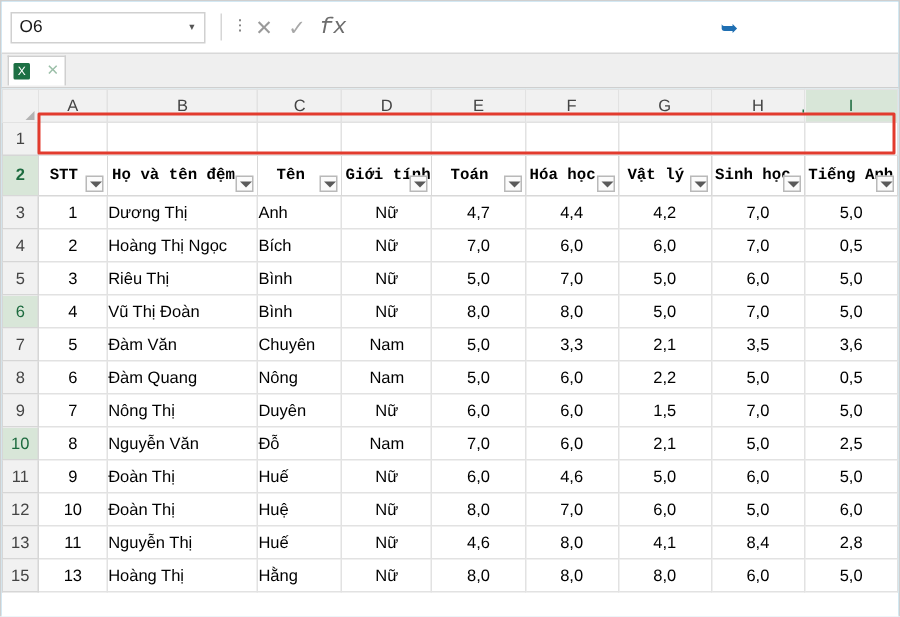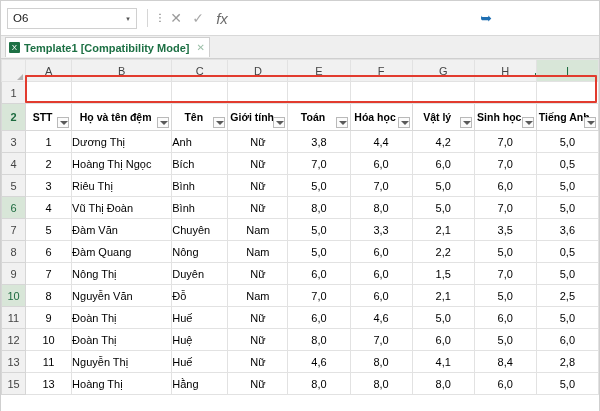--- a/index.html
+++ b/index.html
@@ -75,21 +75,21 @@
     width: 22px;
     text-align: center;
     font-size: 14px;
     color: #9a9a9a;
     line-height: 1;
     user-select: none;
   }
   .fb-btn.check { color: #a8a8a8; }
   .fb-btn.fx {
     font-style: italic;
-    font-family: Liberation Sans, sans-serif;
+    font-family: Liberation Mono, monospace;
     font-size: 15px;
     color: #6d6d6d;
     width: 26px;
   }
   .fb-input {
     flex: 1;
     height: 22px;
     margin: 0 6px 0 6px;
     border: none;
     background: #ffffff;
@@ -222,20 +222,21 @@
     text-align: center;
     position: relative;
     height: 26px;
     border-color: #d8d8d8;
   }
   tr.filter-row td .hdr-label {
     display: block;
     padding: 0 14px 0 2px;
     line-height: 26px;
     font-size: 10.5px;
+    font-family: Liberation Mono, monospace;
   }
   tr.filter-row td .fbtn {
     position: absolute;
     right: 2px;
     bottom: 2px;
     width: 12px;
     height: 11px;
     border: 1px solid #b9b9b9;
     background: #fbfbfb;
     box-sizing: border-box;
@@ -283,21 +284,20 @@
     <div class="fb-btn">✕</div>
     <div class="fb-btn check">✓</div>
     <div class="fb-btn fx">fx</div>
     <input class="fb-input" type="text" value="" style="">
     <div class="fb-mark">➥</div>
   </div>
 
   <div class="doc-tabs">
     <div class="doc-tab">
       <span class="xl-badge">X</span>
-      <span class="tab-label">Template1  [Compatibility Mode]</span>
       <span class="tab-close">✕</span>
     </div>
   </div>
 
   <div class="grid-wrap">
     <table class="grid">
       <colgroup>
         <col style="width:24px">
         <col style="width:46px">
         <col style="width:100px">
@@ -379,21 +379,21 @@
             <span class="fbtn"></span>
           </td>
         </tr>
 
         <tr class="dotted-row">
           <td class="rowhdr">3</td>
           <td class="cell c-num">1</td>
           <td class="cell c-left">Dương Thị</td>
           <td class="cell c-left">Anh</td>
           <td class="cell c-ctr">Nữ</td>
-          <td class="cell c-ctr">3,8</td>
+          <td class="cell c-ctr">4,7</td>
           <td class="cell c-ctr">4,4</td>
           <td class="cell c-ctr">4,2</td>
           <td class="cell c-ctr">7,0</td>
           <td class="cell c-ctr">5,0</td>
         </tr>
         <tr>
           <td class="rowhdr">4</td>
           <td class="cell c-num">2</td>
           <td class="cell c-left">Hoàng Thị Ngọc</td>
           <td class="cell c-left">Bích</td>

